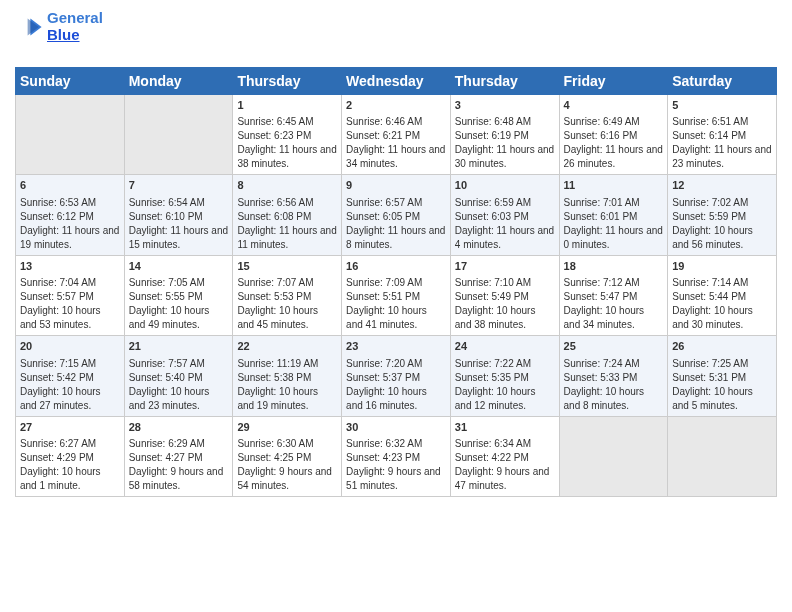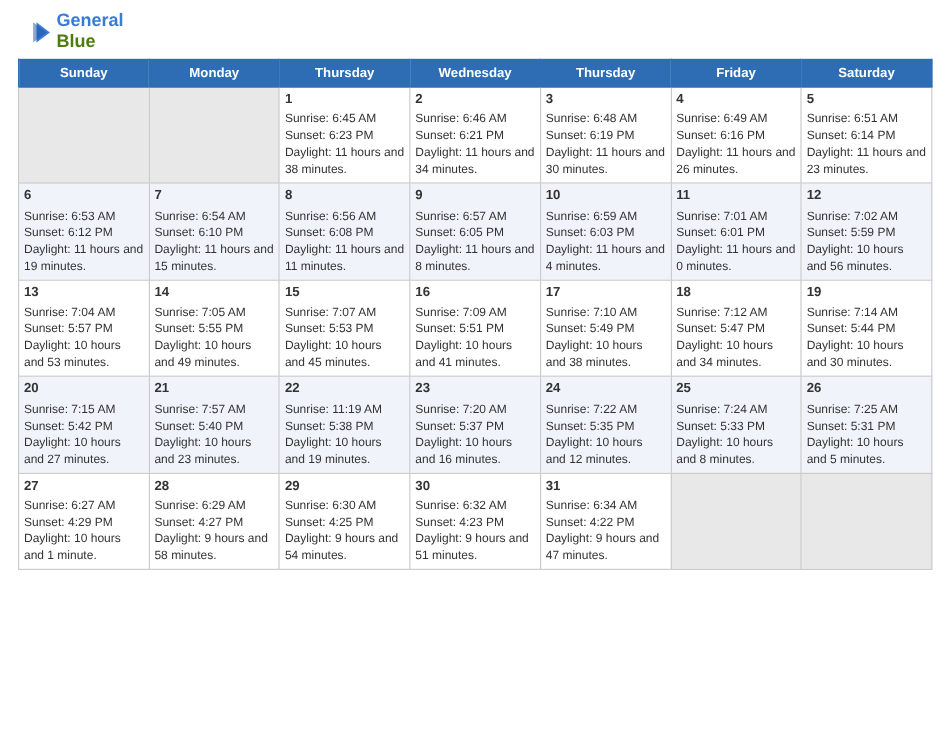--- a/index.html
+++ b/index.html
@@ -13,21 +13,21 @@
     .page {
       width: 792px;
       min-height: 612px;
       padding: 10px 15px 10px 15px;
       background: #fff;
     }
     .header {
       display: flex;
       justify-content: space-between;
       align-items: center;
-      margin-bottom: 6px;
+      margin-bottom: 24px;
     }
     .logo {
       display: flex;
       align-items: center;
       gap: 4px;
     }
     .logo-text {
       font-size: 15px;
       font-weight: bold;
       color: #333;
@@ -55,22 +55,22 @@
     }
     table {
       width: 100%;
       border-collapse: collapse;
       font-size: 10px;
     }
     thead th {
       background-color: #2e6db4;
       color: #fff;
       padding: 5px 4px;
-      text-align: center;
-      font-size: 11px;
+      text-align: left;
+      font-size: 14px;
       font-weight: bold;
       border: 1px solid #2e6db4;
     }
     tbody td {
       border: 1px solid #ccc;
       vertical-align: top;
       padding: 3px 4px;
       height: 80px;
       width: calc(100% / 7);
       color: #333;
@@ -98,21 +98,21 @@
 <div class="page">
   <div class="header">
     <div class="logo">
       <svg class="logo-icon" viewBox="0 0 40 40">
         <rect x="0" y="0" width="40" height="40" fill="white"></rect>
         <polygon points="22,8 38,20 22,32" fill="#3a7bd5"></polygon>
         <polygon points="18,8 34,20 18,32" fill="#1a4fa0" opacity="0.5"></polygon>
       </svg>
       <div class="logo-text">
         <div><span>General</span></div>
-        <div><span style="color:#4d7c0f;">Blue</span></div>
+        <div><span style="color:#1d4ed8;text-decoration:underline;">Blue</span></div>
       </div>
     </div>
     <div class="title-block">
       <div class="month-title"></div>
       <div class="subtitle"></div>
     </div>
   </div>
 
   <table>
     <thead>

